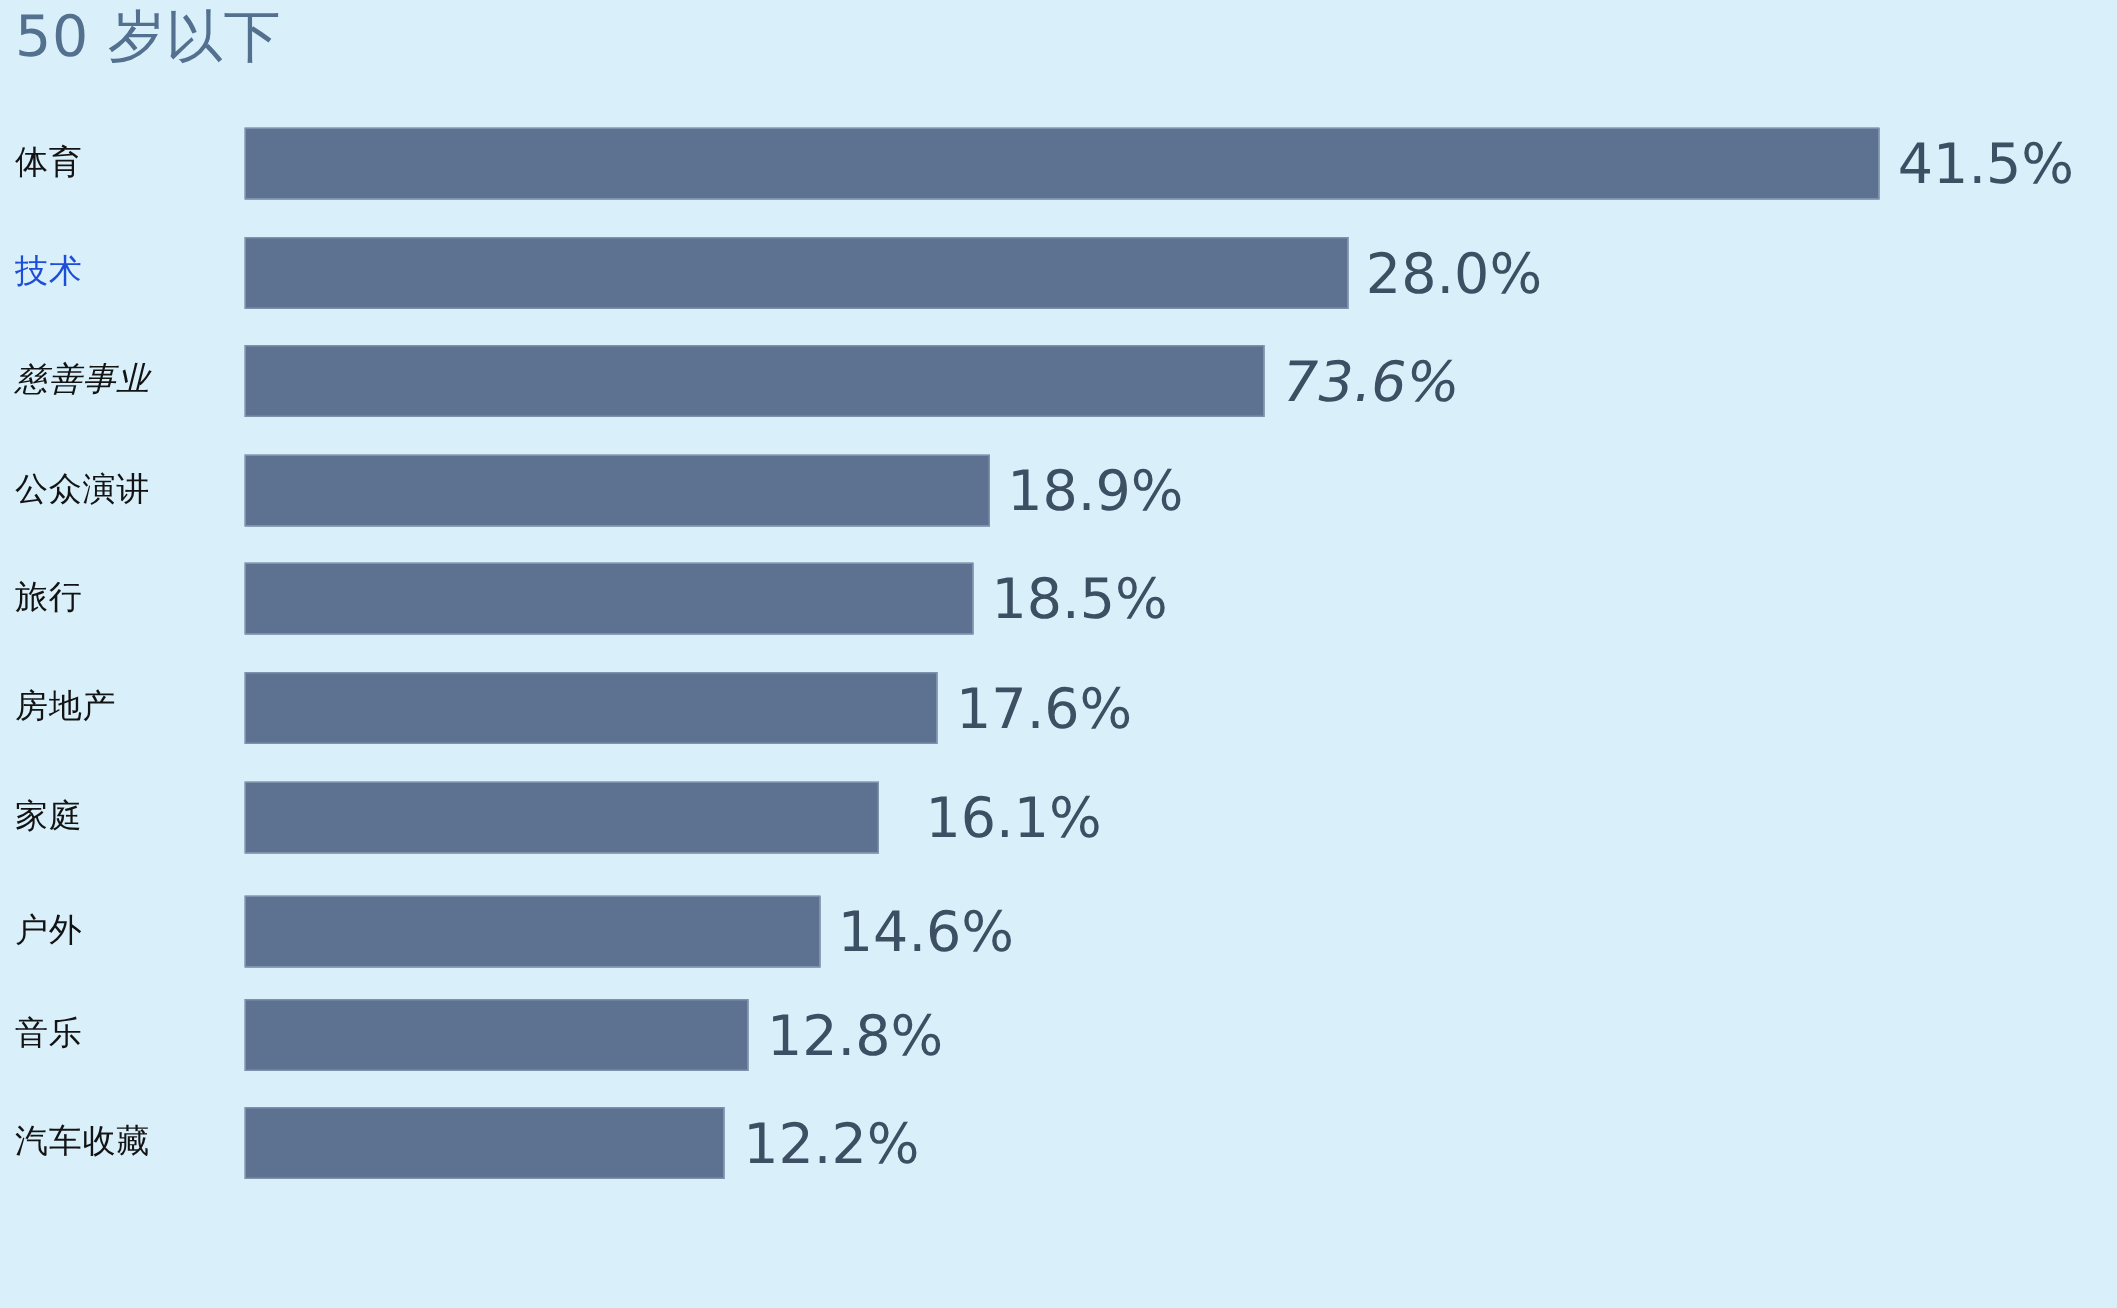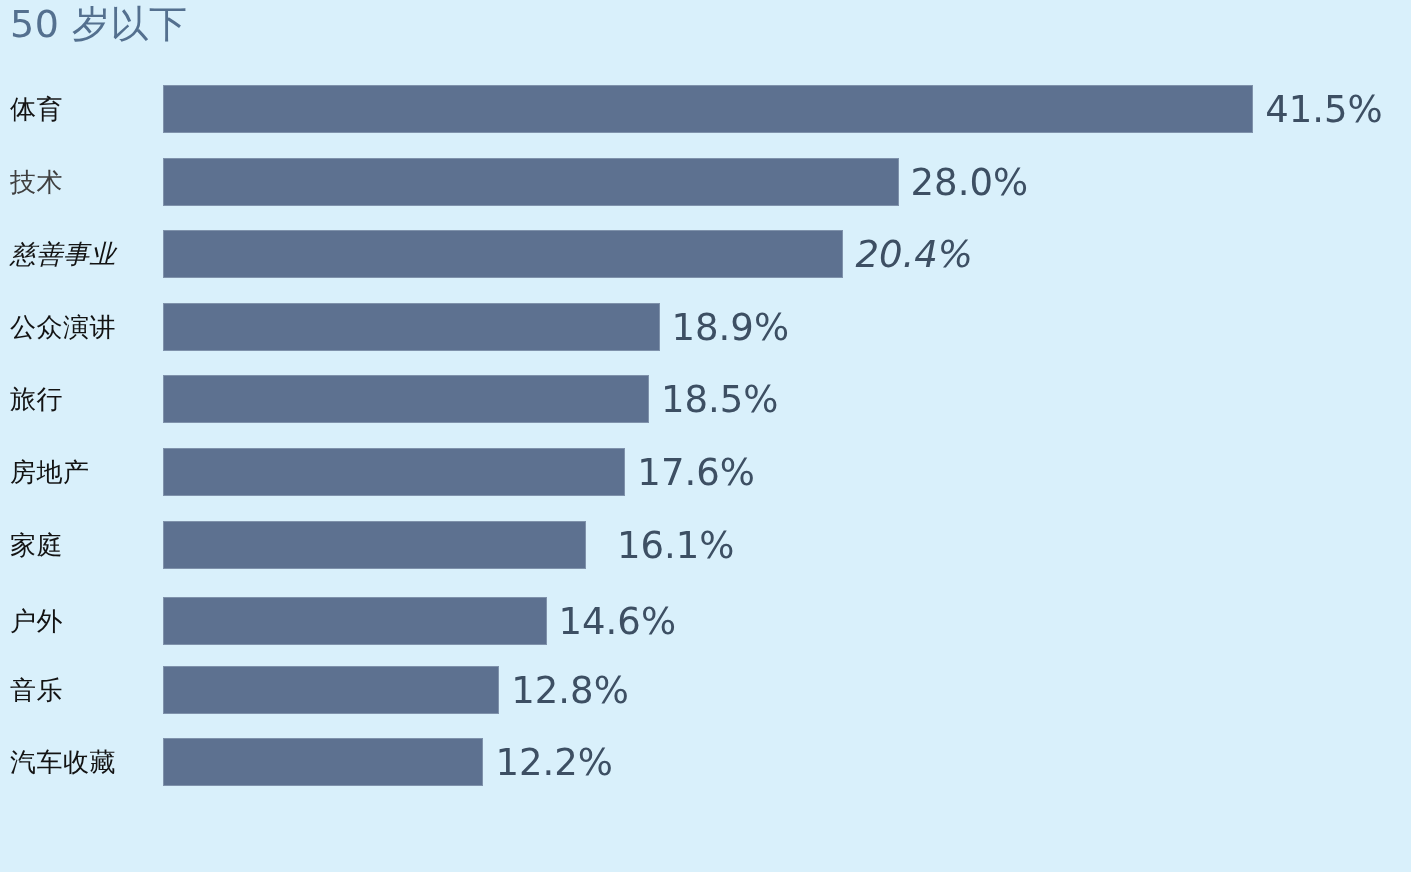--- a/index.html
+++ b/index.html
@@ -51,21 +51,21 @@
     width: 1411px;
     height: 48px;
   }
 
   .cat-label {
     position: absolute;
     left: 10px;
     top: 0;
     height: 48px;
     line-height: 48px;
-    font-size: 26px;
+    font-size: 22px;
     color: #131313;
     white-space: nowrap;
     letter-spacing: 0.5px;
   }
 
   .bar-track {
     position: absolute;
     left: 163px;
     top: 0;
     height: 48px;
@@ -97,32 +97,32 @@
 
   <div id="plot-area">
       <div class="bar-row" style="top: 0px;">
         <div class="cat-label" style="color: rgb(19, 19, 19);">体育</div>
         <div class="bar-track" style="left: 163px; width: 1090.2px;">
           <div class="bar-fill" style="width: 100%; background: rgb(93, 113, 144); box-shadow: rgb(127, 146, 171) 0px 0px 0px 1px inset;"></div>
         </div>
         <div class="val-label" style="left: 1265.2px; color: rgb(61, 79, 99);">41.5%</div>
       </div>
       <div class="bar-row" style="top: 72.6px;">
-        <div class="cat-label" style="color: #404040; text-align: right;">技术</div>
+        <div class="cat-label" style="color: #1d4ed8; text-align: right;">技术</div>
         <div class="bar-track" style="left: 163px; width: 735.56px;">
           <div class="bar-fill" style="width: 100%; background: rgb(93, 113, 144); box-shadow: rgb(127, 146, 171) 0px 0px 0px 1px inset;"></div>
         </div>
         <div class="val-label" style="left: 910.56px; color: rgb(61, 79, 99);">28.0%</div>
       </div>
       <div class="bar-row" style="top: 145.2px; font-style: italic;">
         <div class="cat-label" style="color: rgb(19, 19, 19);">慈善事业</div>
         <div class="bar-track" style="left: 163px; width: 680.393px;">
           <div class="bar-fill" style="width: 100%; background: rgb(93, 113, 144); box-shadow: rgb(127, 146, 171) 0px 0px 0px 1px inset;"></div>
         </div>
-        <div class="val-label" style="left: 855.393px; color: rgb(61, 79, 99);">20.4%</div>
+        <div class="val-label" style="left: 855.393px; color: rgb(61, 79, 99);">73.6%</div>
       </div>
       <div class="bar-row" style="top: 217.8px;">
         <div class="cat-label" style="color: rgb(19, 19, 19);">公众演讲</div>
         <div class="bar-track" style="left: 163px; width: 496.503px;">
           <div class="bar-fill" style="width: 100%; background: rgb(93, 113, 144); box-shadow: rgb(127, 146, 171) 0px 0px 0px 1px inset;"></div>
         </div>
         <div class="val-label" style="left: 671.503px; color: rgb(61, 79, 99);">18.9%</div>
       </div>
       <div class="bar-row" style="top: 290.4px;">
         <div class="cat-label" style="color: rgb(19, 19, 19);">旅行</div>

